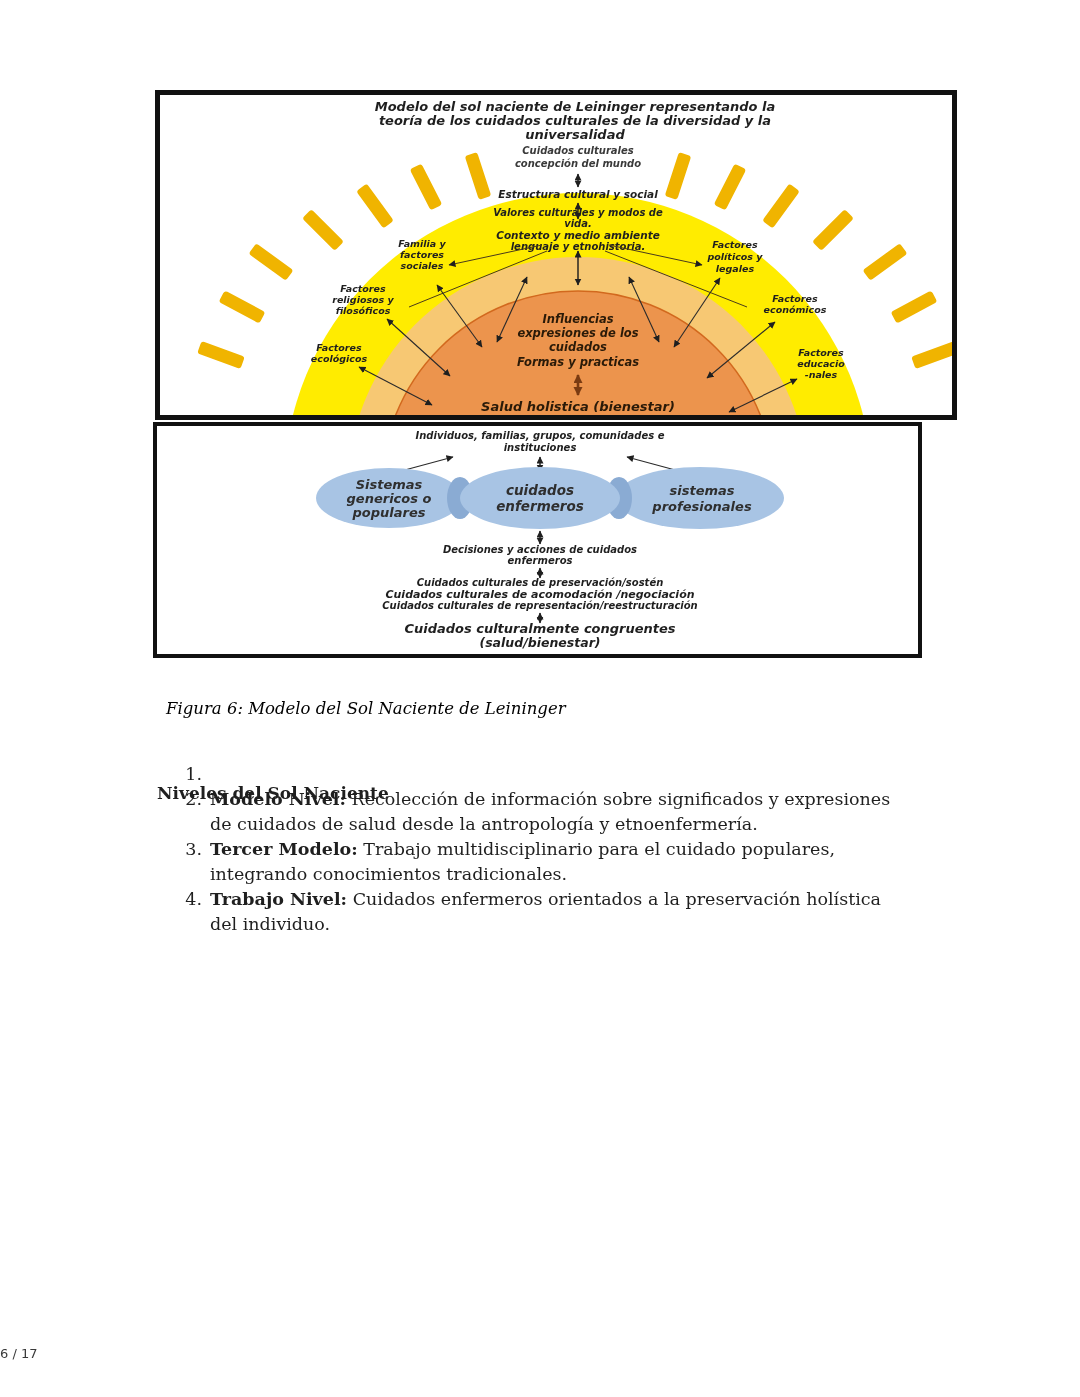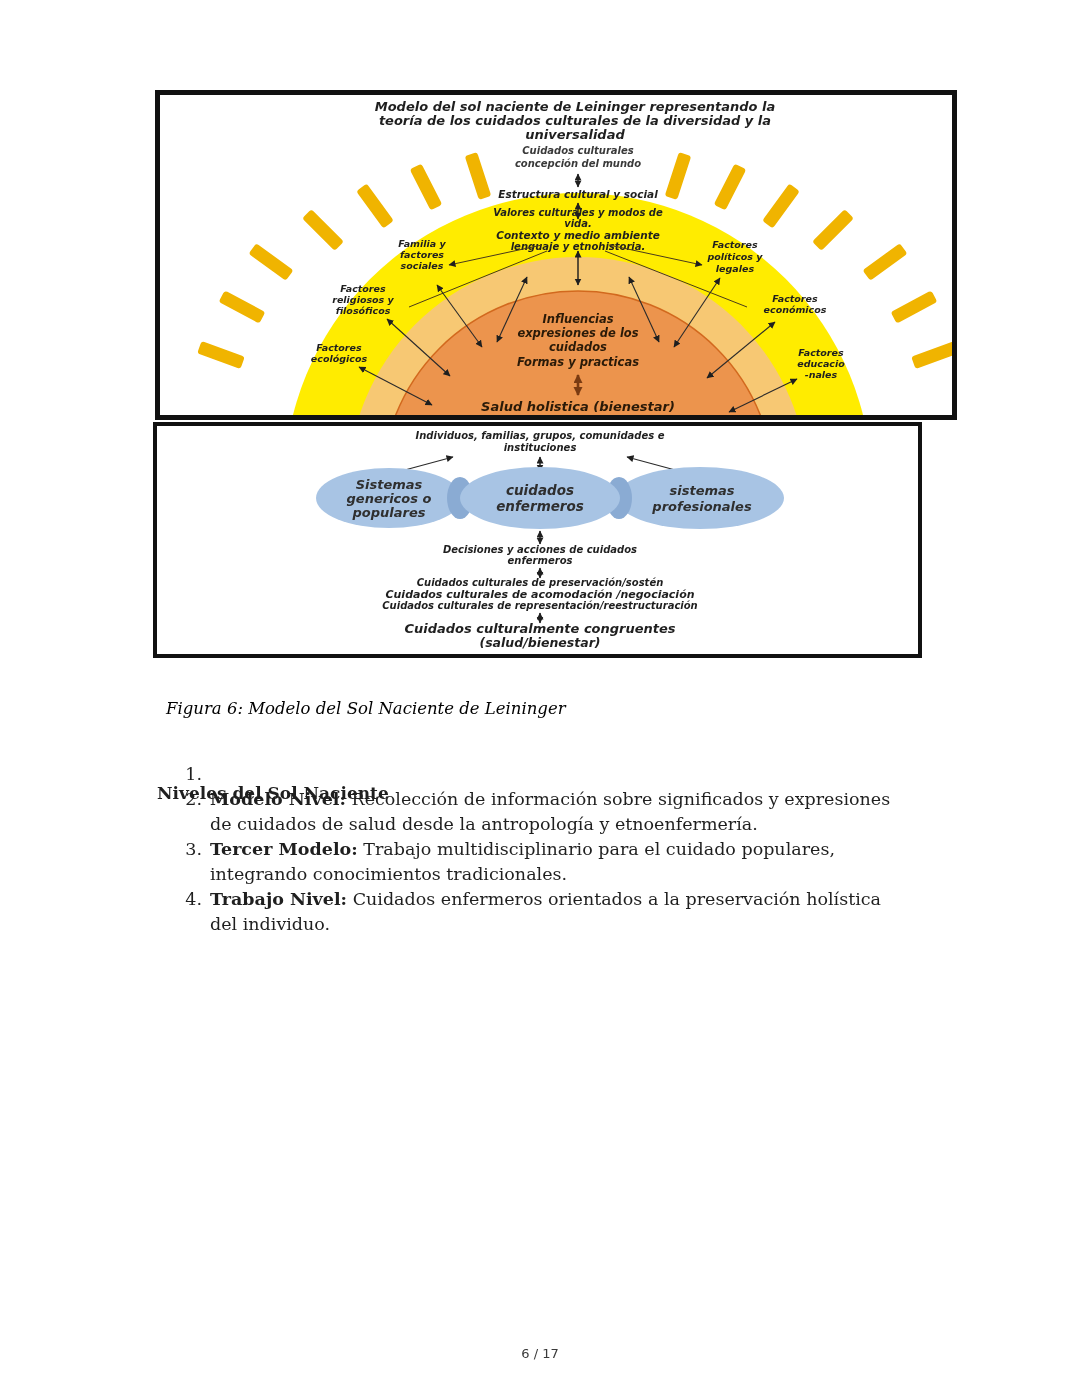--- a/index.html
+++ b/index.html
@@ -24,21 +24,21 @@
   .arrow-line{stroke:#2a2a2a;stroke-width:1.1;fill:none;}
   .varrow{stroke:#1a1a1a;stroke-width:1.4;fill:none;}
   
   #caption{position:absolute;left:155px;top:699px;font:italic 16.5px "DejaVu Serif",serif;color:#000000;margin-left:11px;}
   #heading{position:absolute;left:157px;top:735px;font:bold 17px "DejaVu Serif",serif;color:#1f1f1f;margin-top:48px;}
   #levels{position:absolute;left:180px;top:762px;width:730px;font:17.5px "DejaVu Serif",serif;
           color:#1f1f1f;line-height:25px;}
   .li{display:flex;align-items:flex-start;}
   .li .num{width:22px;text-align:right;margin-right:8px;flex:none;}
   .li .li-text b{font-weight:bold;}
-  #footer{position:absolute;left:0;top:1346px;width:1080px;text-align:center;
+  #footer{position:absolute;left:0;top:1346px;width:1080px;
           font:13px "DejaVu Sans",sans-serif;color:var(--footer,#3a3a3a);}
 </style>
 </head>
 <body>
 
 <div id="page">
 
   <div id="sun-box" class="panel">
     <svg width="755" height="320" viewBox="0 0 755 320">
       <defs>

